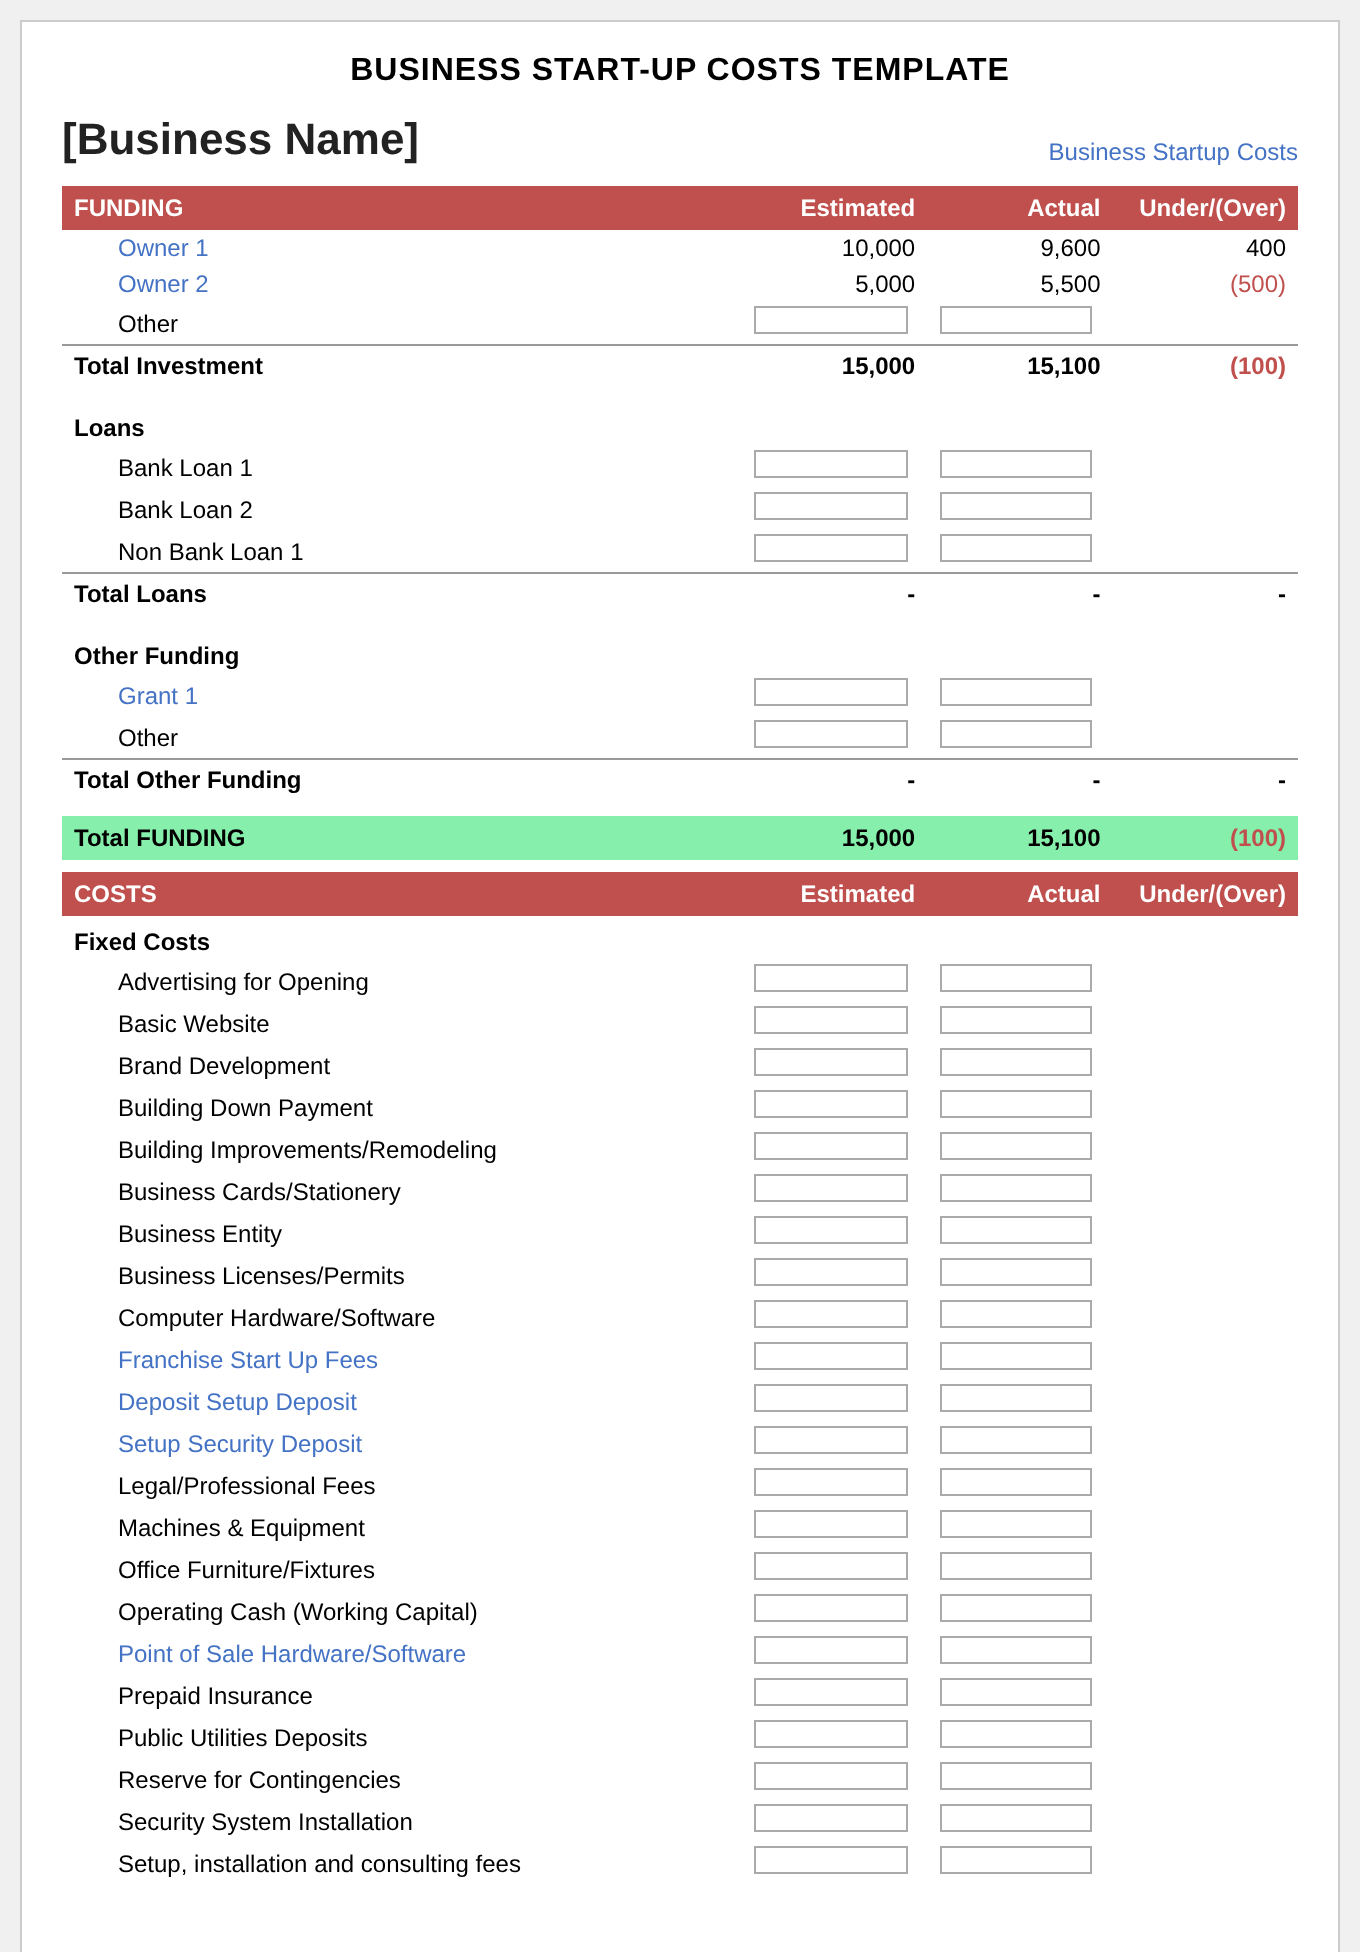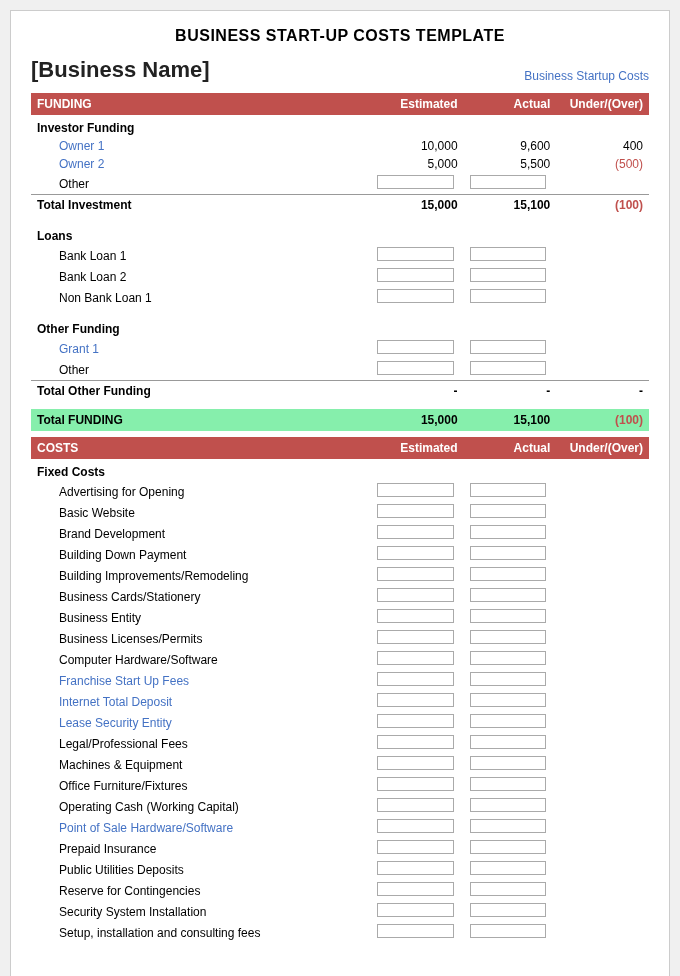--- a/index.html
+++ b/index.html
@@ -123,23 +123,20 @@
     <thead>
       <tr class="section-header">
         <td>FUNDING</td>
         <td class="value-cell">Estimated</td>
         <td class="value-cell">Actual</td>
         <td class="value-cell">Under/(Over)</td>
       </tr>
     </thead>
     <tbody>
 
-      <tr class="category-row">
-        <td colspan="4">Investor Funding</td>
-      </tr>
       <tr class="item-row">
         <td class="blue">Owner 1</td>
         <td class="value-cell">10,000</td>
         <td class="value-cell">9,600</td>
         <td class="value-cell">400</td>
       </tr>
       <tr class="item-row">
         <td class="blue">Owner 2</td>
         <td class="value-cell">5,000</td>
         <td class="value-cell">5,500</td>
@@ -175,20 +172,26 @@
         <td>Bank Loan 2</td>
         <td><div class="input-box"></div></td>
         <td><div class="input-box"></div></td>
         <td></td>
       </tr>
       <tr class="item-row">
         <td>Non Bank Loan 1</td>
         <td><div class="input-box"></div></td>
         <td><div class="input-box"></div></td>
         <td></td>
+      </tr>
+      <tr class="total-row">
+        <td>Total Loans</td>
+        <td class="value-cell">-</td>
+        <td class="value-cell">-</td>
+        <td class="value-cell">-</td>
       </tr>
 
       <tr class="section-spacer">
           <td colspan="4"></td>
         </tr>
 
       <tr class="category-row">
         <td colspan="4">Other Funding</td>
       </tr>
       <tr class="item-row">
@@ -297,27 +300,27 @@
     <td><div class="input-box"></div></td>
     <td></td>
   </tr>
           <tr class="item-row">
     <td class="blue">Franchise Start Up Fees</td>
     <td><div class="input-box"></div></td>
     <td><div class="input-box"></div></td>
     <td></td>
   </tr>
           <tr class="item-row">
-    <td class="blue">Internet Total Deposit</td>
-    <td><div class="input-box"></div></td>
-    <td><div class="input-box"></div></td>
-    <td></td>
-  </tr>
-          <tr class="item-row">
-    <td class="blue">Lease Security Entity</td>
+    <td class="blue">Deposit Setup Deposit</td>
+    <td><div class="input-box"></div></td>
+    <td><div class="input-box"></div></td>
+    <td></td>
+  </tr>
+          <tr class="item-row">
+    <td class="blue">Setup Security Deposit</td>
     <td><div class="input-box"></div></td>
     <td><div class="input-box"></div></td>
     <td></td>
   </tr>
           <tr class="item-row">
     <td>Legal/Professional Fees</td>
     <td><div class="input-box"></div></td>
     <td><div class="input-box"></div></td>
     <td></td>
   </tr>

